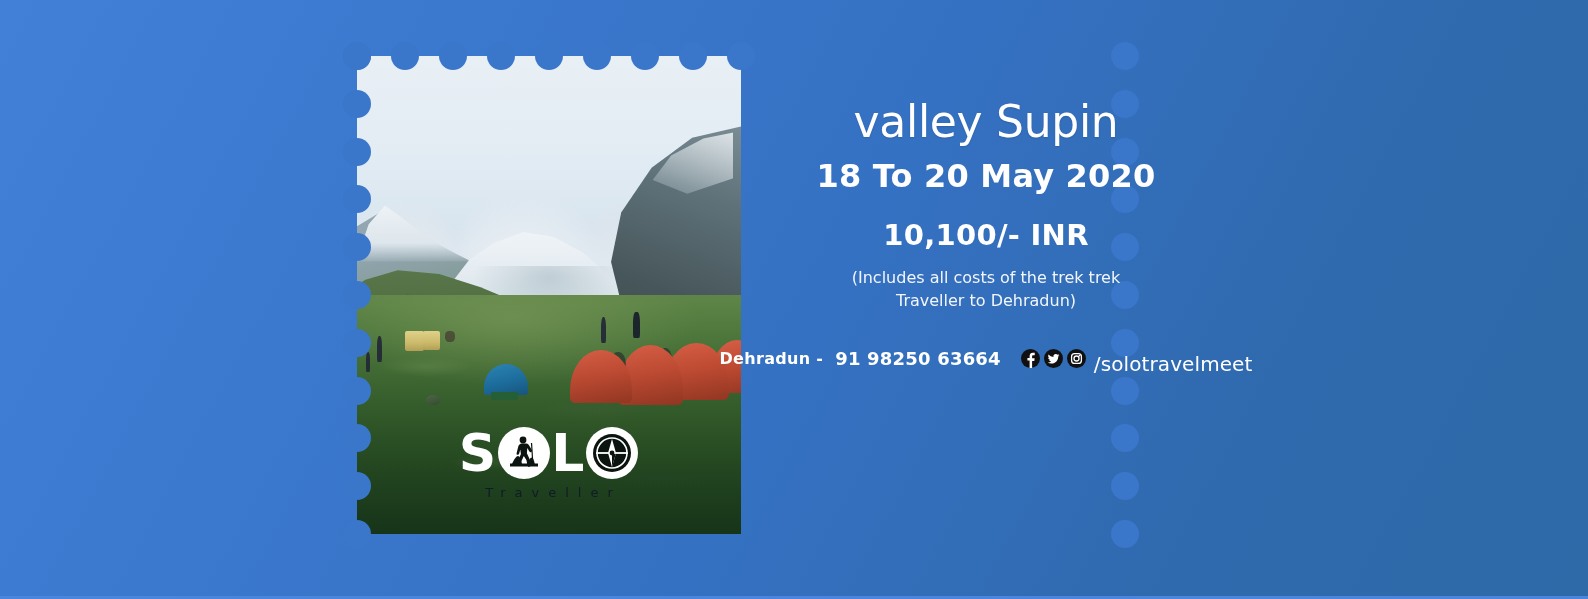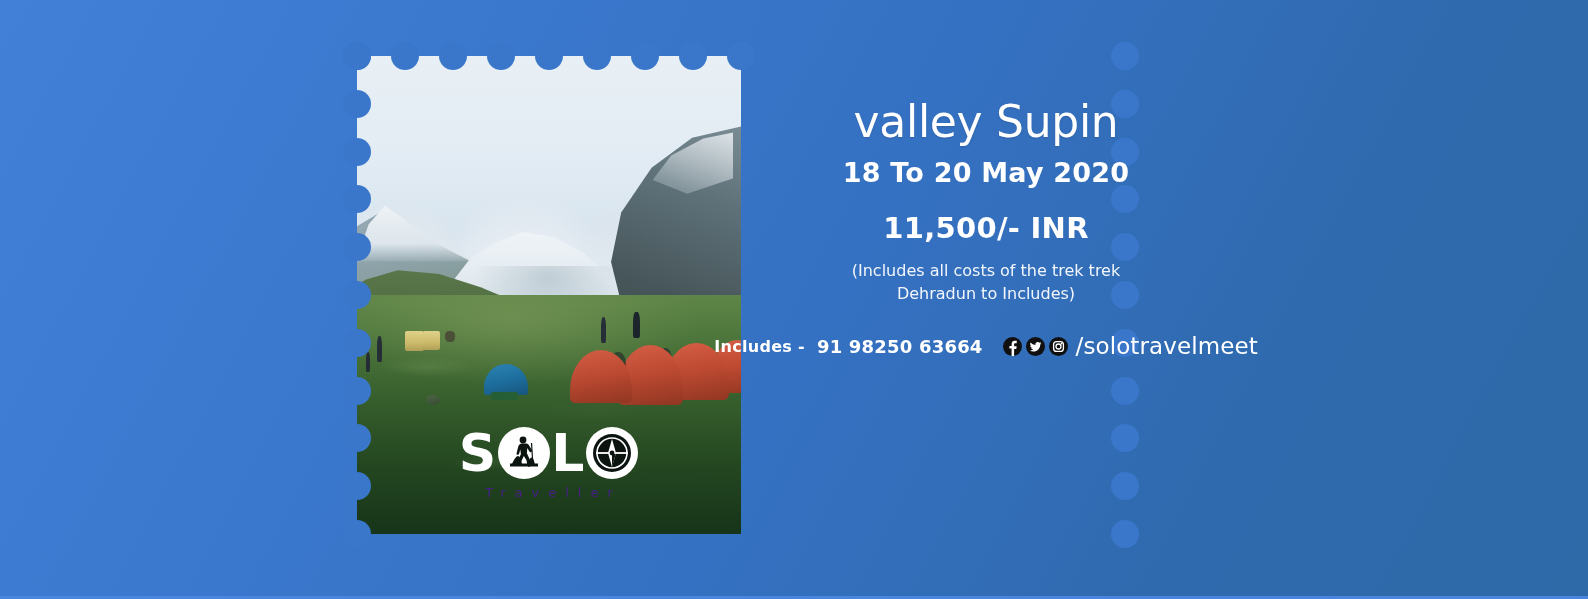--- a/index.html
+++ b/index.html
@@ -255,21 +255,21 @@
     position: absolute;
     left: 50%; top: 50%;
     transform: translate(-50%,-50%);
     width: 40px; height: 40px;
   }
   .logo-sub {
     margin-top: 6px;
     font-family: "DejaVu Sans", sans-serif;
     font-size: 13px;
     letter-spacing: 9px;
-    color: #4c1d95;
+    color: #0f172a;
     opacity: .92;
     padding-left: 9px;
   }
 
   
   .info {
     position: absolute;
     left: 790px;
     top: 96px;
     width: 392px;
@@ -285,21 +285,21 @@
     text-shadow: 0 1px 2px rgba(0,0,0,.13);
   }
   .duration {
     margin-top: 30px;
     font-size: 27px;
     font-weight: bold;
     letter-spacing: .2px;
   }
   .dates {
     margin-top: 9px;
-    font-size: 27px;
+    font-size: 32px;
     font-weight: bold;
     letter-spacing: .2px;
   }
   .price {
     margin-top: 23px;
     font-size: 29px;
     font-weight: bold;
     letter-spacing: .3px;
   }
   .note {
@@ -336,24 +336,25 @@
   }
   .soc {
     width: 19px; height: 19px;
     border-radius: 50%;
     background: #101010;
     display: inline-flex;
     align-items: center;
     justify-content: center;
   }
   .handle {
-    font-size: 23px;
+    font-size: 20px;
     font-weight: 400;
     margin-left: 8px;
     letter-spacing: .1px;
+    margin-top: 12px;
   }
 </style>
 </head>
 <body>
 
 <div class="poster">
 
   <div class="stamp-wrap">
     <div class="stamp">
 
@@ -459,29 +460,29 @@
         <i style="left: 370px; top: 464px; width: 28px; height: 28px; background: rgb(58, 119, 203);"></i>
       </div>
   </div>
 
   <div class="info">
     <div class="title">
       <div>valley Supin</div>
     </div>
 
     <div class="dates">18 To 20 May 2020</div>
-    <div class="price">11,500/- INR</div>
+    <div class="price">10,100/- INR</div>
 
     <div class="note">
       <div>(Includes all costs of the trek trek</div>
-      <div>Dehradun to Includes)</div>
+      <div>Traveller to Dehradun)</div>
     </div>
 
     <div class="contact">
-      <span class="contact-label">Includes -</span>
+      <span class="contact-label">Dehradun -</span>
       <span class="contact-phone">91 98250 63664</span>
       <span class="social">
         <span class="soc">
           <svg width="19" height="19" viewBox="0 0 19 19">
             <path d="M11.1 19v-7.1h2.2l.35-2.7H11.1V7.5c0-.78.22-1.3 1.33-1.3h1.3V3.8A18 18 0 0 0 11.8 3.7c-1.9 0-3.2 1.16-3.2 3.3v1.9H6.4v2.7h2.2V19z" fill="#fff"></path>
           </svg>
         </span>
         <span class="soc">
           <svg width="19" height="19" viewBox="0 0 19 19">
             <path d="M15.4 6.2c-.43.19-.9.32-1.39.38.5-.3.88-.77 1.06-1.34-.47.28-.98.48-1.53.59a2.41 2.41 0 0 0-4.1 2.2A6.84 6.84 0 0 1 4.47 5.5a2.41 2.41 0 0 0 .75 3.22 2.4 2.4 0 0 1-1.1-.3v.03c0 1.17.83 2.14 1.94 2.36a2.43 2.43 0 0 1-1.09.04 2.42 2.42 0 0 0 2.25 1.68 4.84 4.84 0 0 1-3.57 1 6.82 6.82 0 0 0 3.7 1.08c4.44 0 6.87-3.68 6.87-6.87v-.31c.47-.34.88-.77 1.2-1.25z" fill="#fff"></path>

